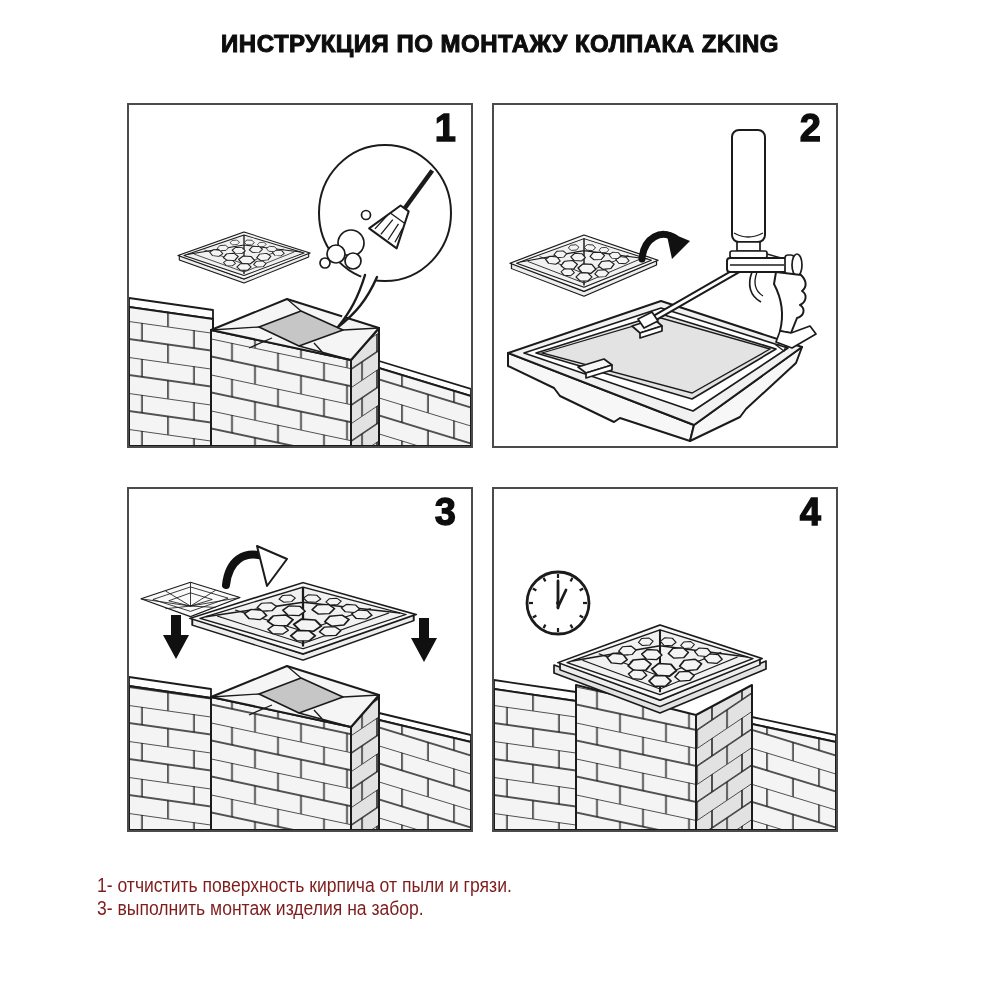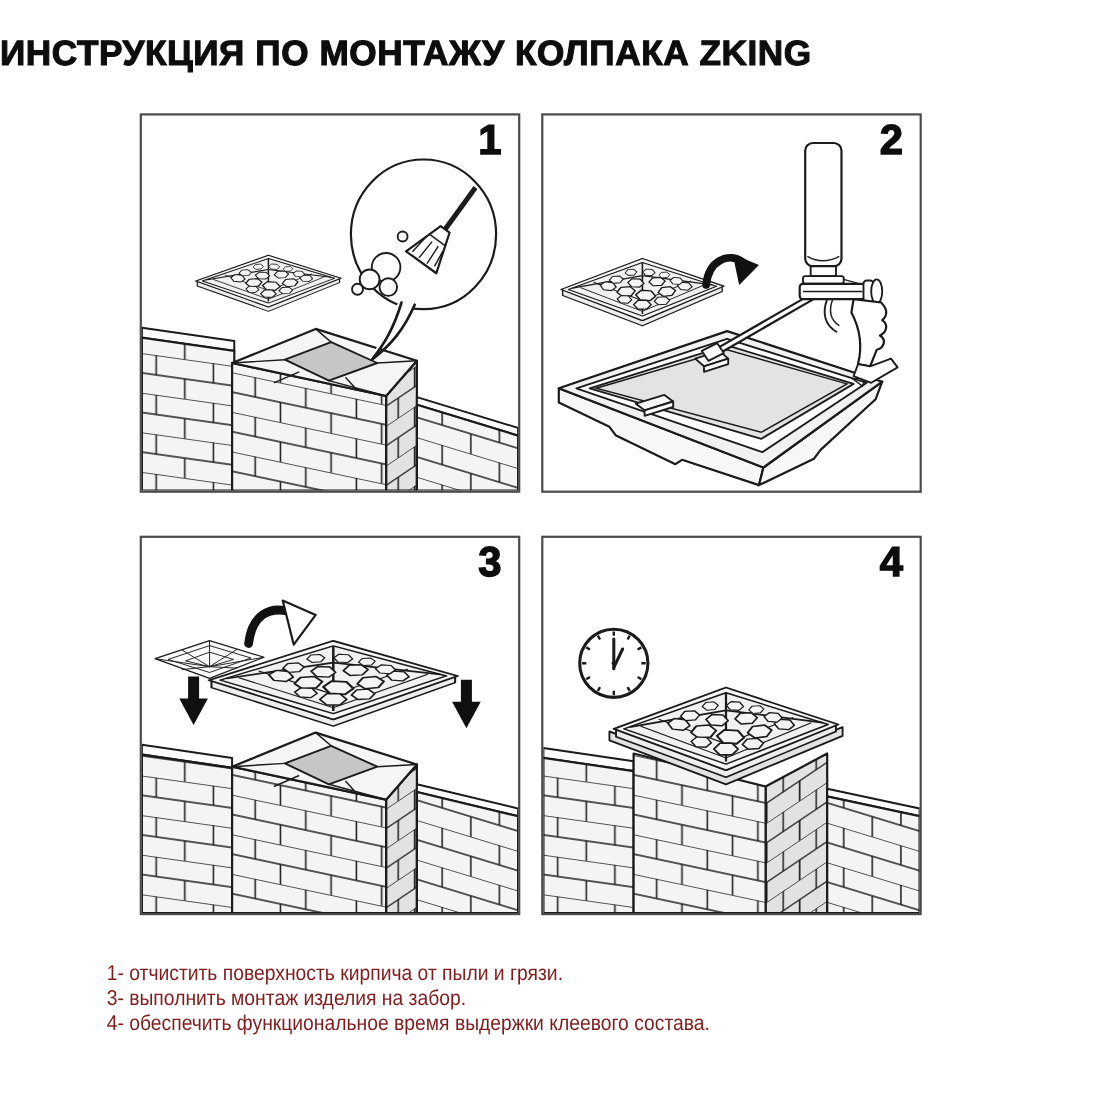--- a/index.html
+++ b/index.html
@@ -1,19 +1,19 @@
 <!DOCTYPE html>
 <html><head>
 <meta charset="utf-8">
 <style>
   html,body{margin:0;padding:0;background:#fff;}
   .page{position:relative;width:1000px;height:1000px;background:#fff;overflow:hidden;
         font-family:"Liberation Sans",sans-serif;color:#101010;}
-  .title{position:absolute;top:30px;left:0;width:1000px;text-align:left;
-         font-size:32px;font-weight:700;letter-spacing:.5px;color:#0d0d0d;
+  .title{position:absolute;top:30px;left:0;width:1000px;text-align:center;
+         font-size:24px;font-weight:700;letter-spacing:.5px;color:#0d0d0d;
          -webkit-text-stroke:1px #0d0d0d;white-space:nowrap;}
   .panel{position:absolute;width:342px;height:341px;border:2px solid #4b4b4b;background:#fff;margin:0;}
   .p1{left:127px;top:103px;} .p2{left:492px;top:103px;}
   .p3{left:127px;top:487px;} .p4{left:492px;top:487px;}
   .num{position:absolute;top:2px;right:15px;font-size:38px;font-weight:700;
        color:#0d0d0d;-webkit-text-stroke:1.3px #0d0d0d;}
   .steps{position:absolute;left:97px;top:874px;margin:0;padding:0;list-style:none;
          font-size:19.5px;line-height:22.5px;color:#7f1d1d;}
   .steps li{white-space:nowrap;}
   .steps li span{display:inline-block;transform:scaleX(.9);transform-origin:0 50%;}
@@ -247,16 +247,15 @@
         <line x1="0" y1="4" x2="8" y2="-13" stroke="#1b1b1b" stroke-width="2.8" stroke-linecap="round"></line>
         <circle r="2" fill="#1b1b1b"></circle>
       </g>
     </svg>
     <span class="num">4</span>
   </figure>
 
   <ol class="steps">
     <li><span>1- отчистить поверхность кирпича от пыли и грязи.</span></li>
     <li><span>3- выполнить монтаж изделия на забор.</span></li>
-    <li><span>4- обеспечить функциональное время выдержки клеевого состава.</span></li>
   </ol>
 
 </div>
 
 </body></html>

